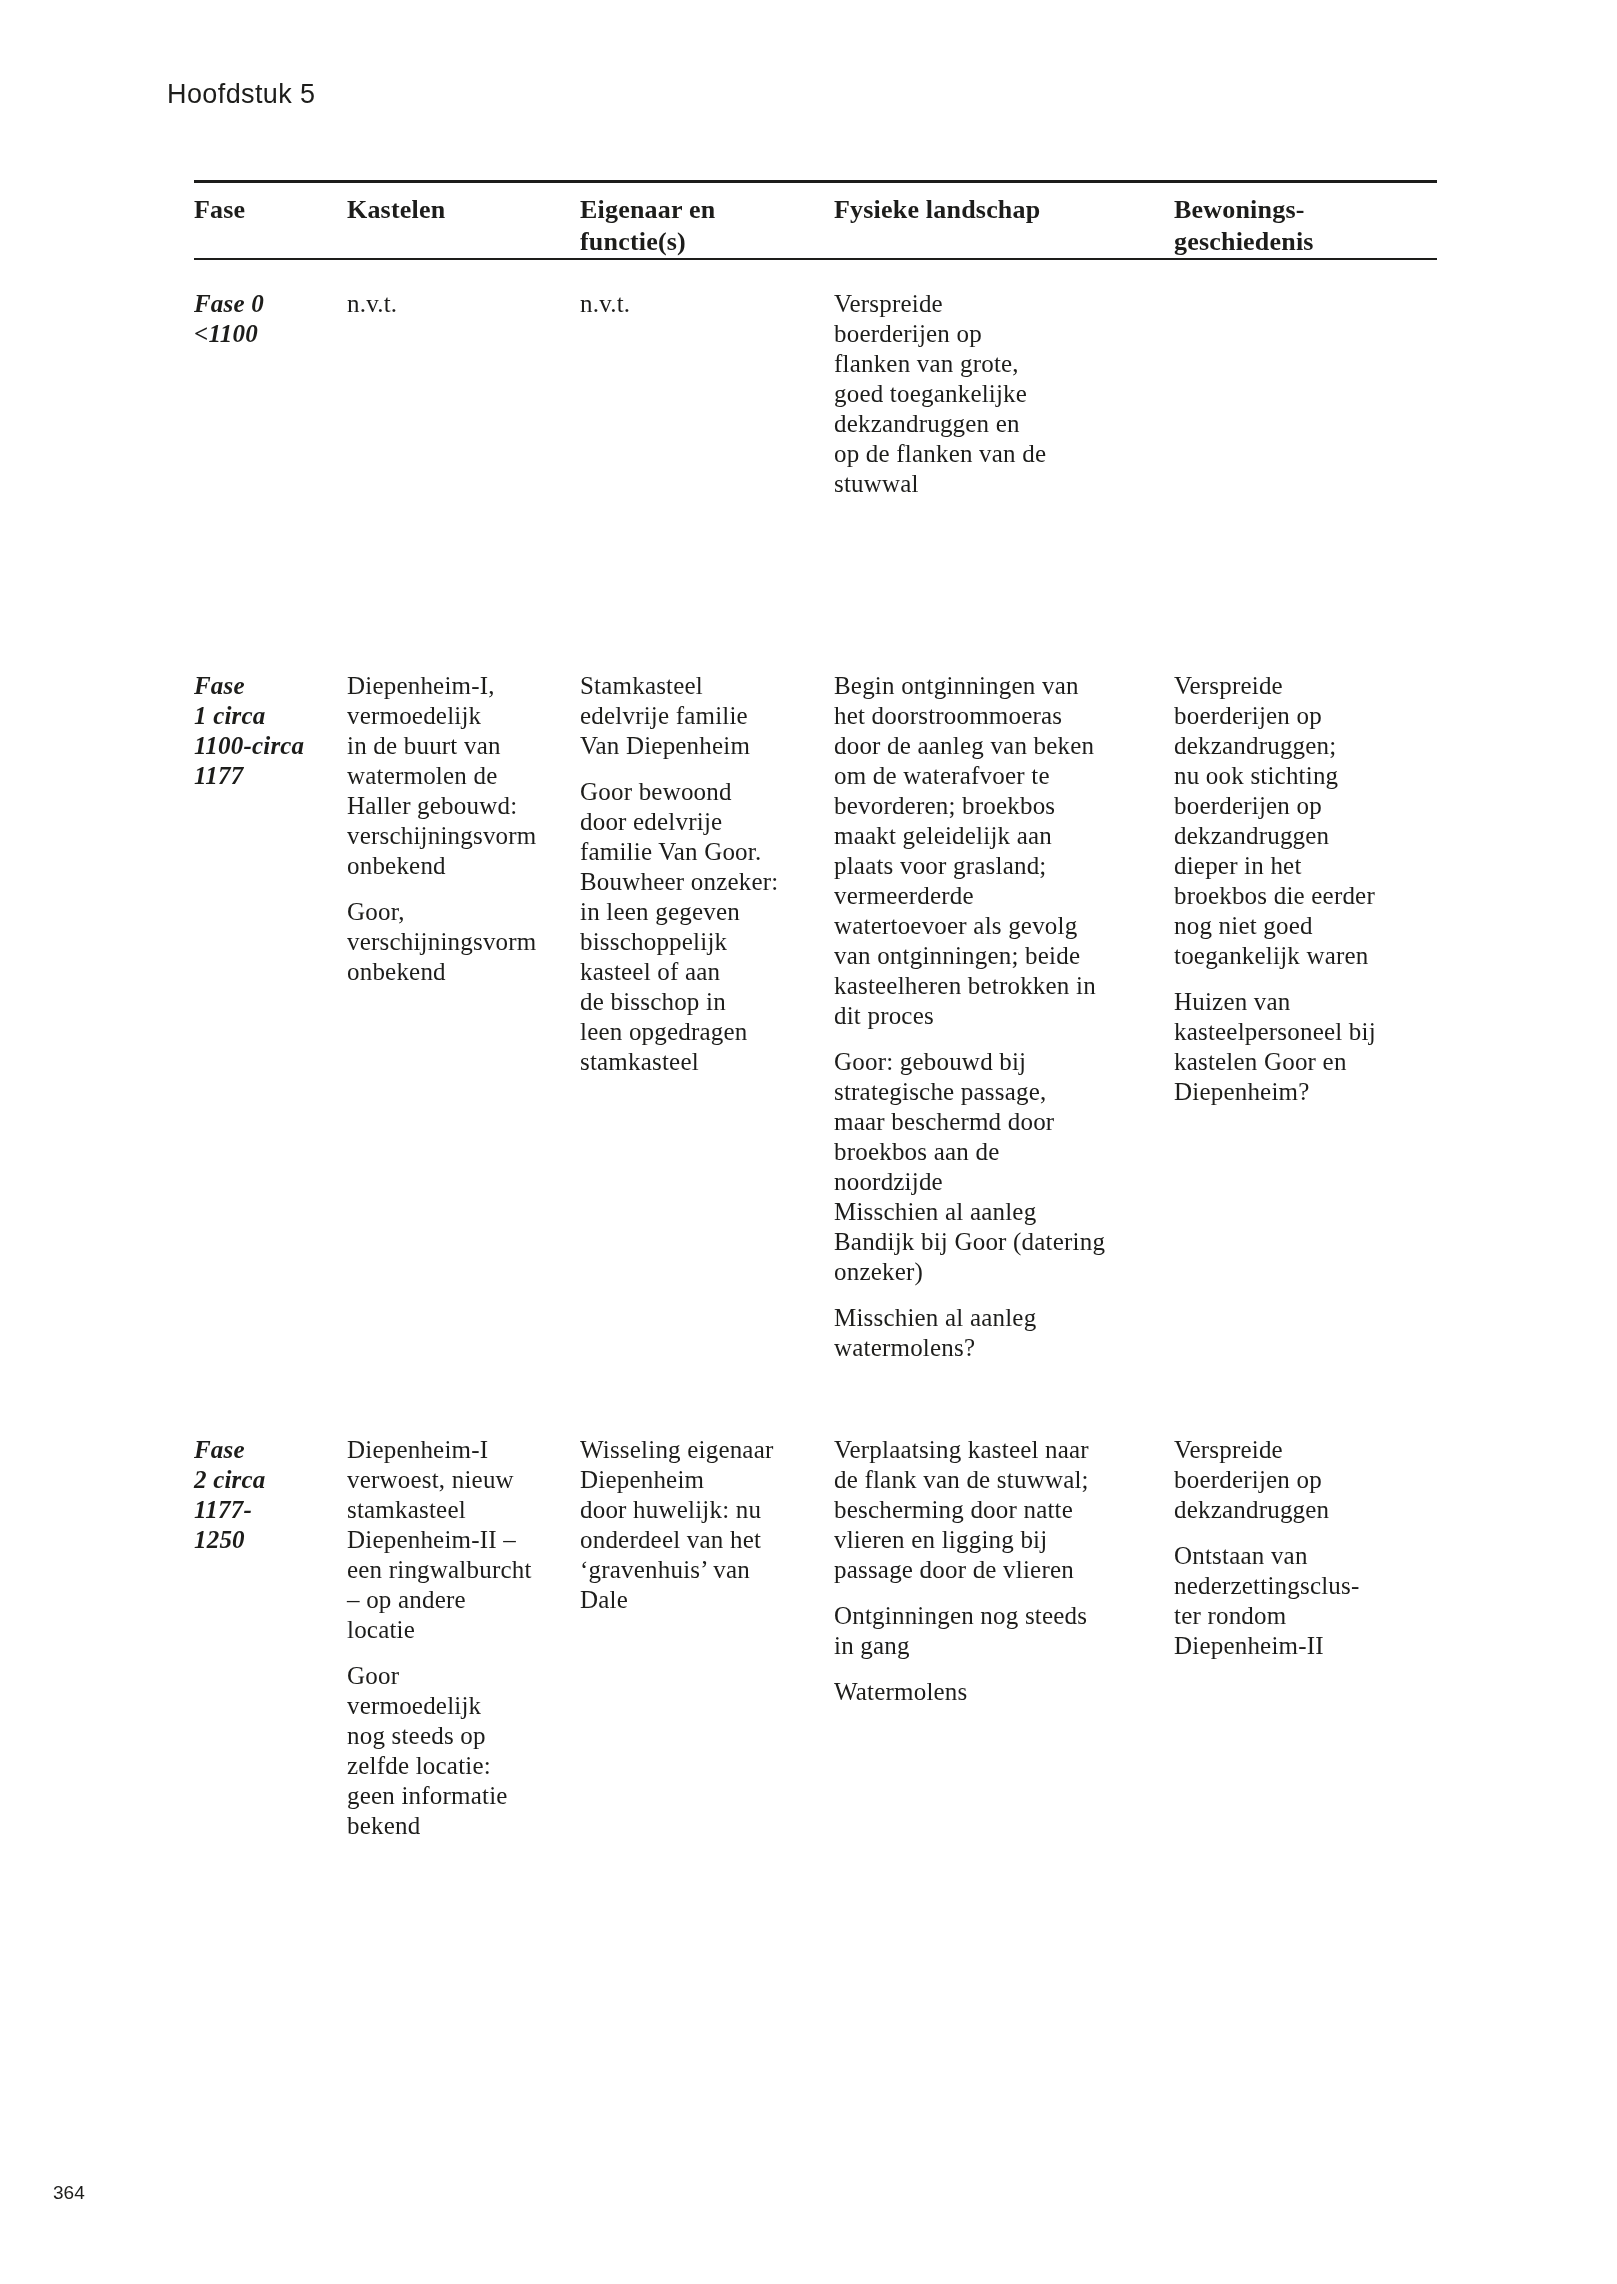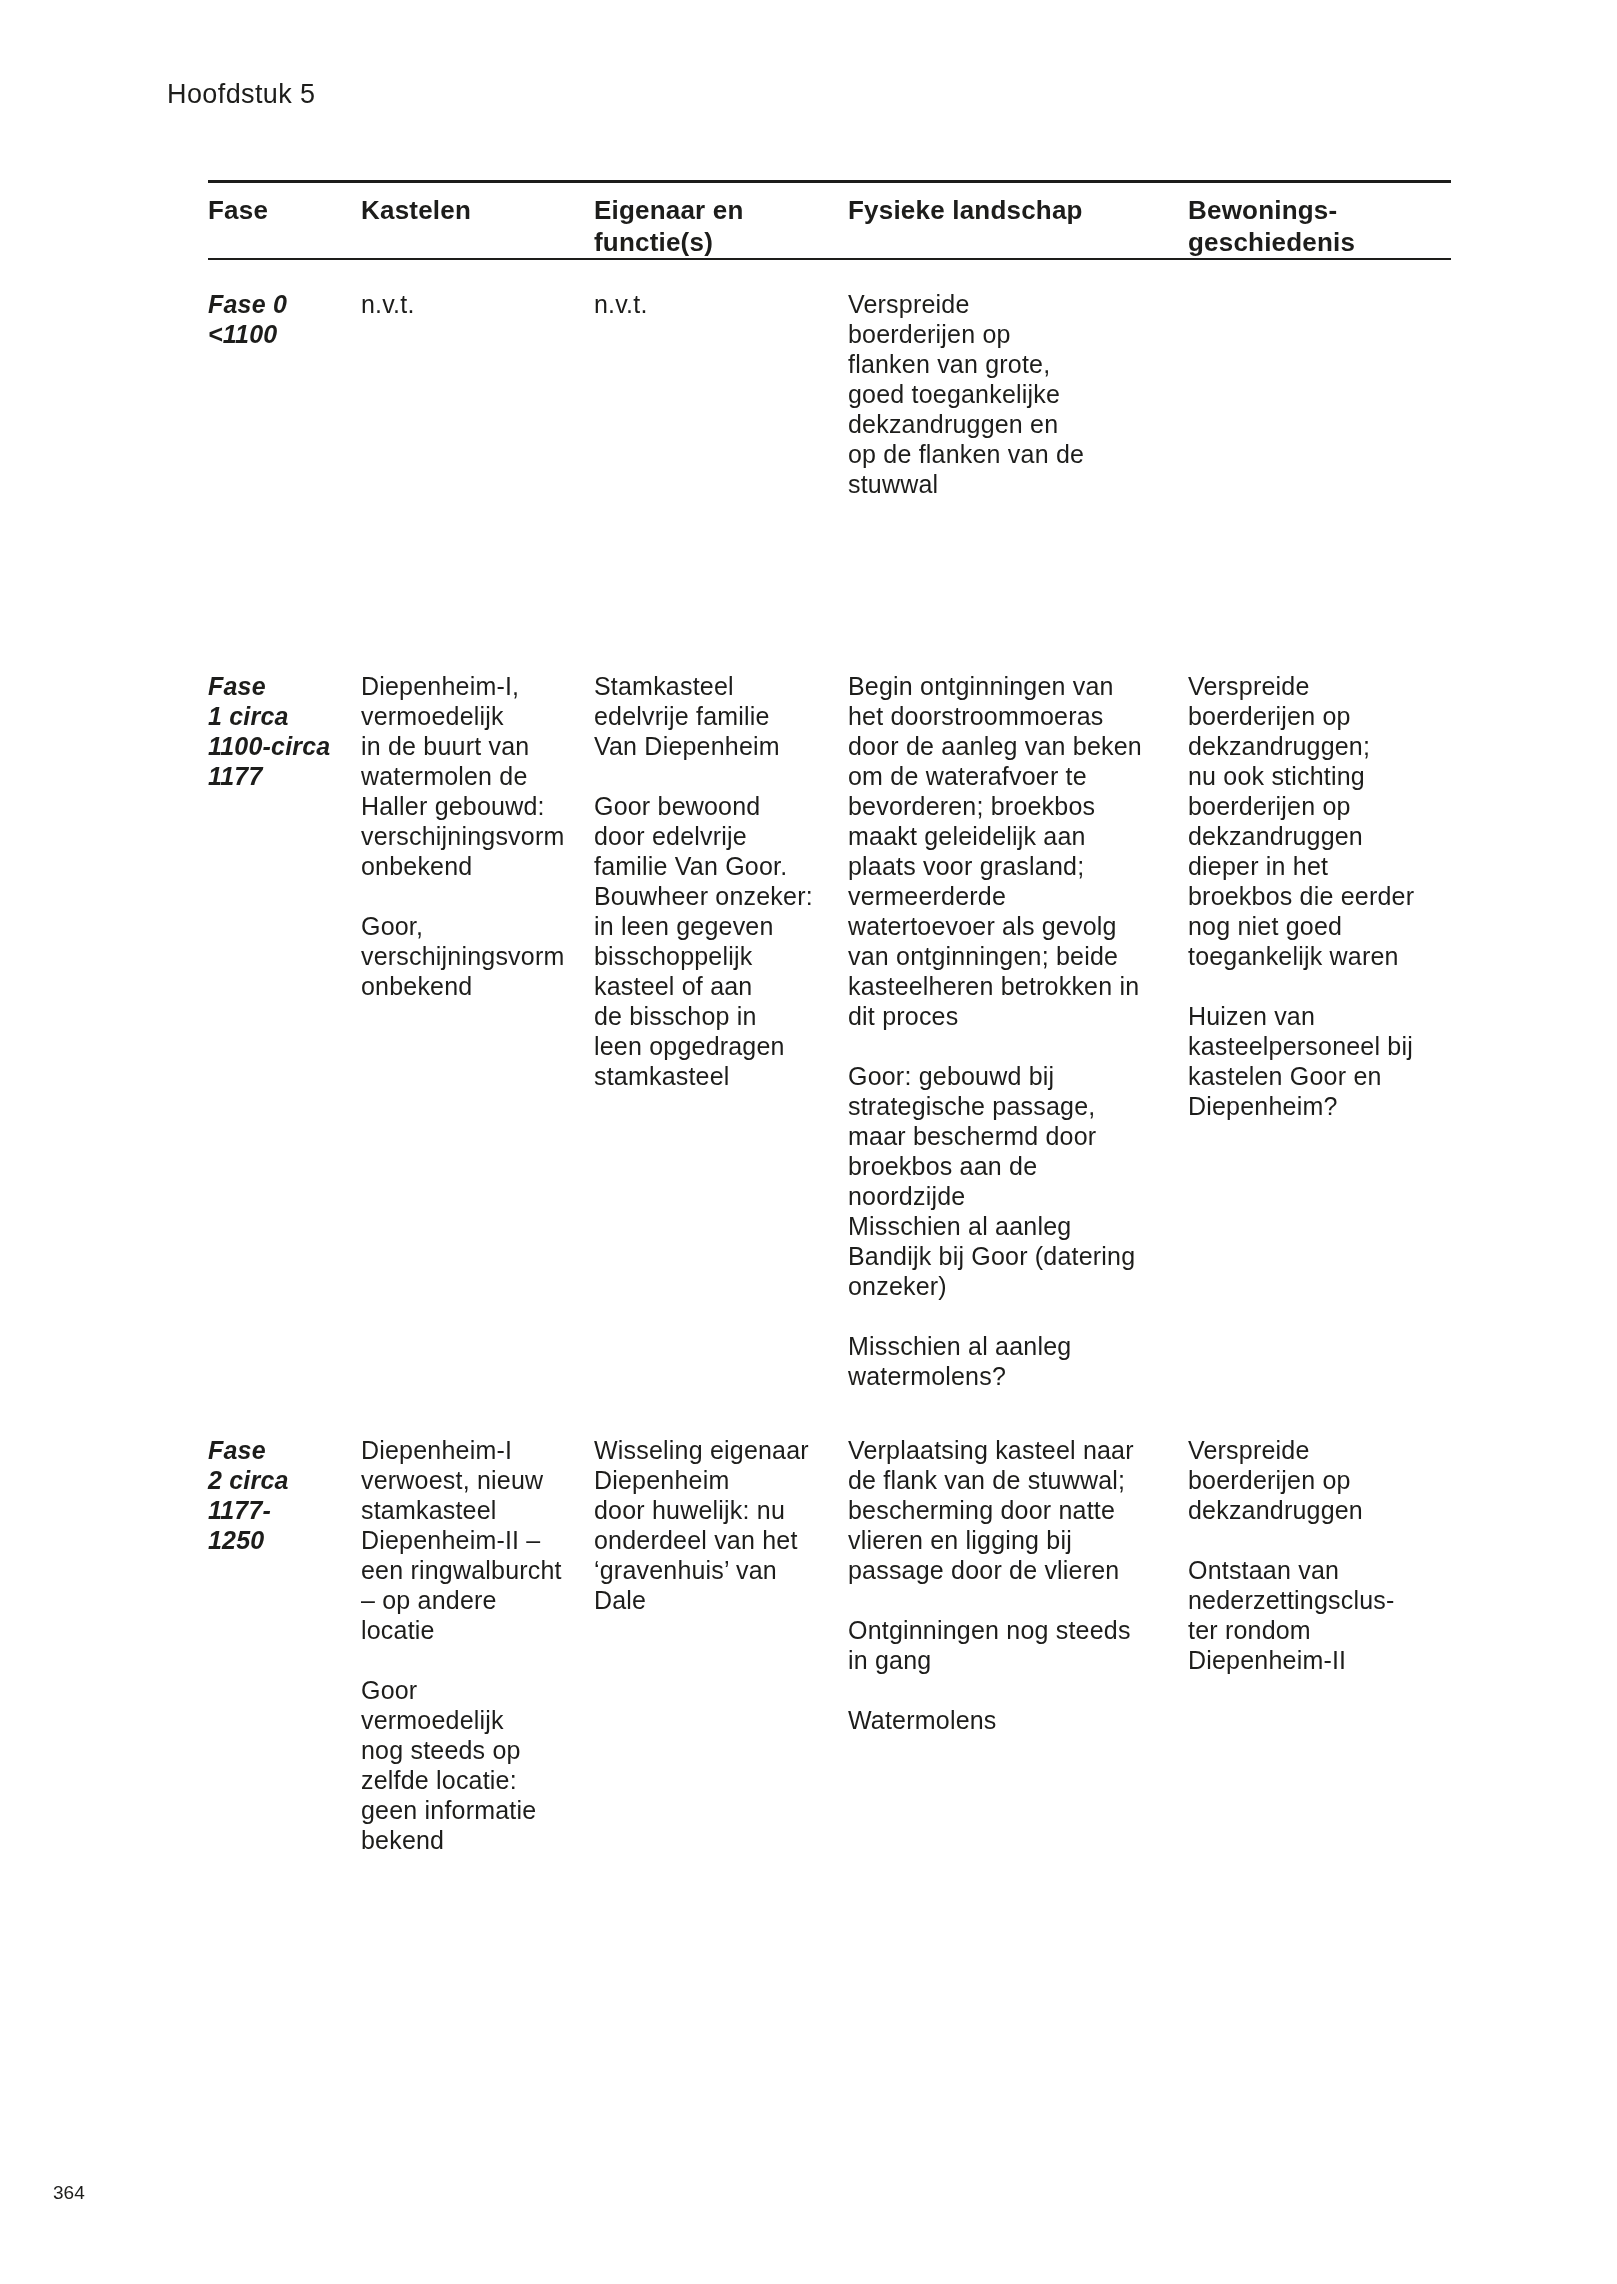--- a/index.html
+++ b/index.html
@@ -13,23 +13,24 @@
   }
   .chapter-header {
     position: absolute;
     left: 167px; top: 78px;
     font-size: 27px;
     line-height: 33px;
     letter-spacing: 0.4px;
   }
   .phases-table {
     position: absolute;
-    left: 208px; top: 180px;
+    left: 194px; top: 180px;
     width: 1243px;
     border-top: 3.8px solid #1d1d1b;
+    font-family: Liberation Serif, serif;
   }
   .thead {
     display: grid;
     grid-template-columns: 153px 233px 254px 340px 264px;
     padding-top: 10.7px;
     border-bottom: 2.3px solid #1d1d1b;
     font-weight: 700;
     font-size: 26px;
     line-height: 32px;
     letter-spacing: 0.2px;
@@ -40,21 +41,21 @@
     grid-template-columns: 153px 233px 254px 340px 264px;
     align-items: start;
     font-size: 25px;
     line-height: 30px;
     letter-spacing: 0.2px;
   }
   .trow-0 { min-height: 382px; }
   .trow-1 { min-height: 764px; }
   .cell { padding-right: 7.6px; }
   .cell p { margin: 0; }
-  .cell p + p { margin-top: 30px; }
+  .cell p + p { margin-top: 16px; }
   .cell-fase {
     font-weight: 700;
     font-style: italic;
     letter-spacing: 0.2px;
   }
   .page-number {
     position: absolute;
     left: 53px; top: 2176px;
     font-size: 19px;
     line-height: 33px;

